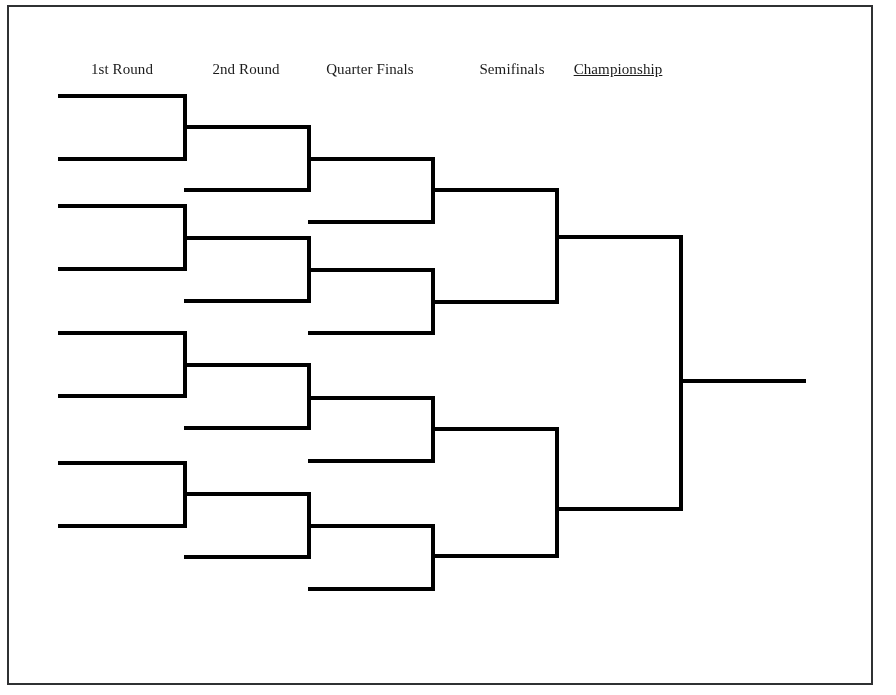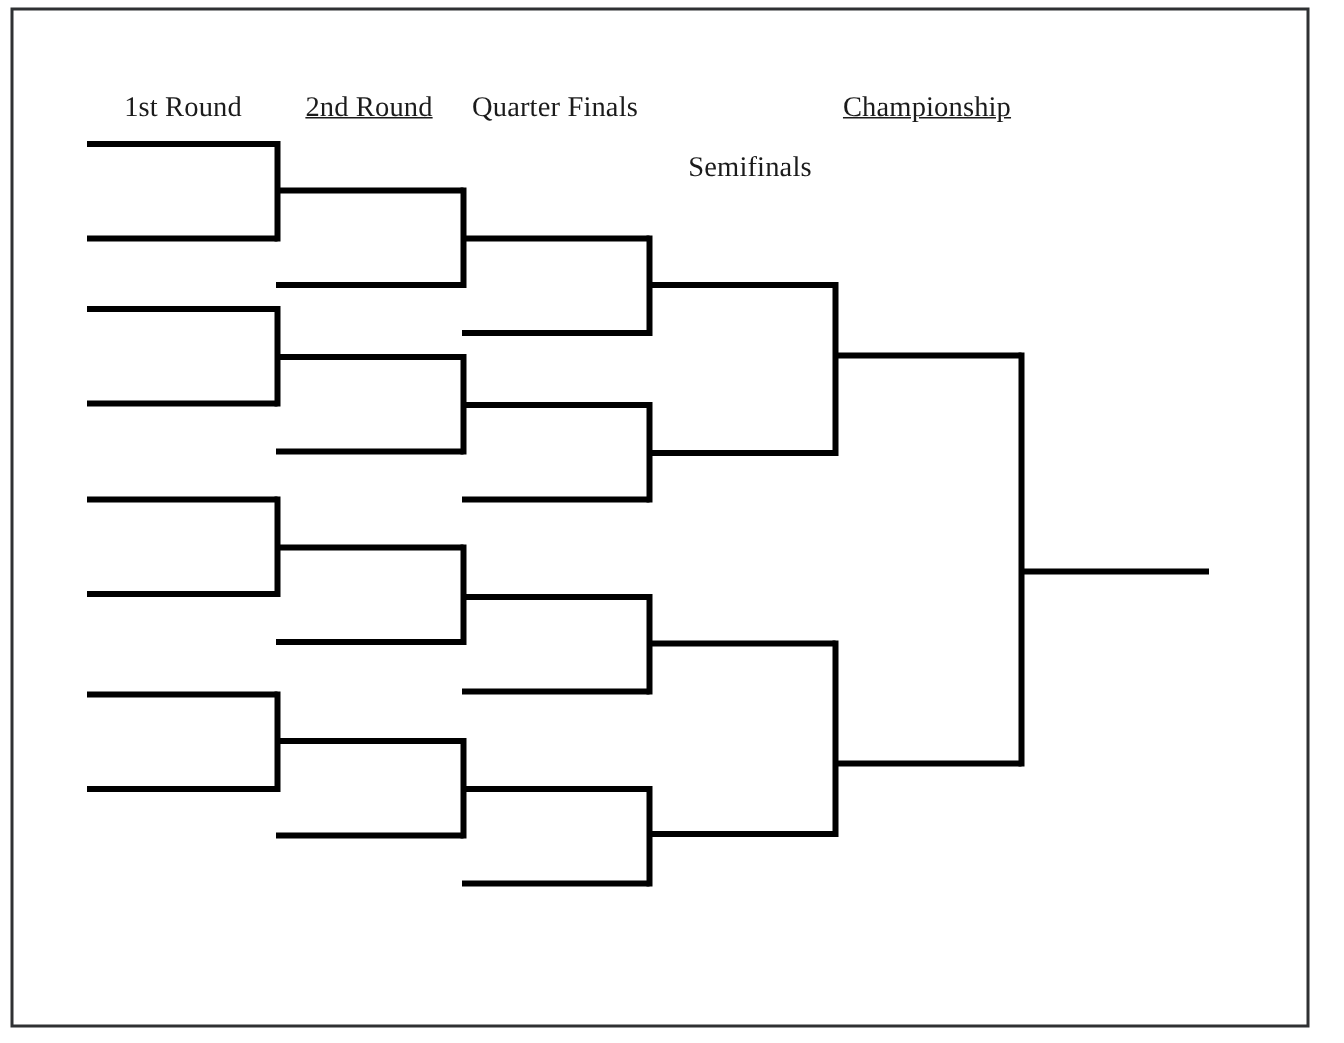--- a/index.html
+++ b/index.html
@@ -35,21 +35,21 @@
     top: 0;
     width: 896px;
     height: 695px;
     pointer-events: none;
   }
   .round-header {
     position: absolute;
     transform: translateX(-50%);
     white-space: nowrap;
     font-family: "Liberation Serif", "DejaVu Serif", serif;
-    font-size: 19px;
+    font-size: 15px;
     color: #1b1b1b;
     letter-spacing: 0.1px;
   }
   #bracket-svg {
     position: absolute;
     left: 0;
     top: 0;
   }
   #bracket-svg line {
     stroke: #000000;
@@ -139,19 +139,19 @@
     </g>
 
     <g>
       <line x1="680" y1="381" x2="806" y2="381" stroke="#000000" stroke-width="4"></line>
     </g>
 
   </svg>
 
   <div id="round-headers">
     <div class="round-header" style="left: 122px; top: 61px;">1st Round</div>
-    <div class="round-header" style="left: 246px; top: 61px; text-decoration: underline;">2nd Round</div>
+    <div class="round-header" style="left: 246px; top: 61px;">2nd Round</div>
     <div class="round-header" style="left: 370px; top: 61px;">Quarter Finals</div>
-    <div class="round-header" style="left: 500px; top: 61px; margin-top: 40px;">Semifinals</div>
+    <div class="round-header" style="left: 512px; top: 61px;">Semifinals</div>
     <div class="round-header" style="left: 618px; top: 61px; text-decoration: underline;">Championship</div>
   </div>
 
 </div>
 
 </body></html>

